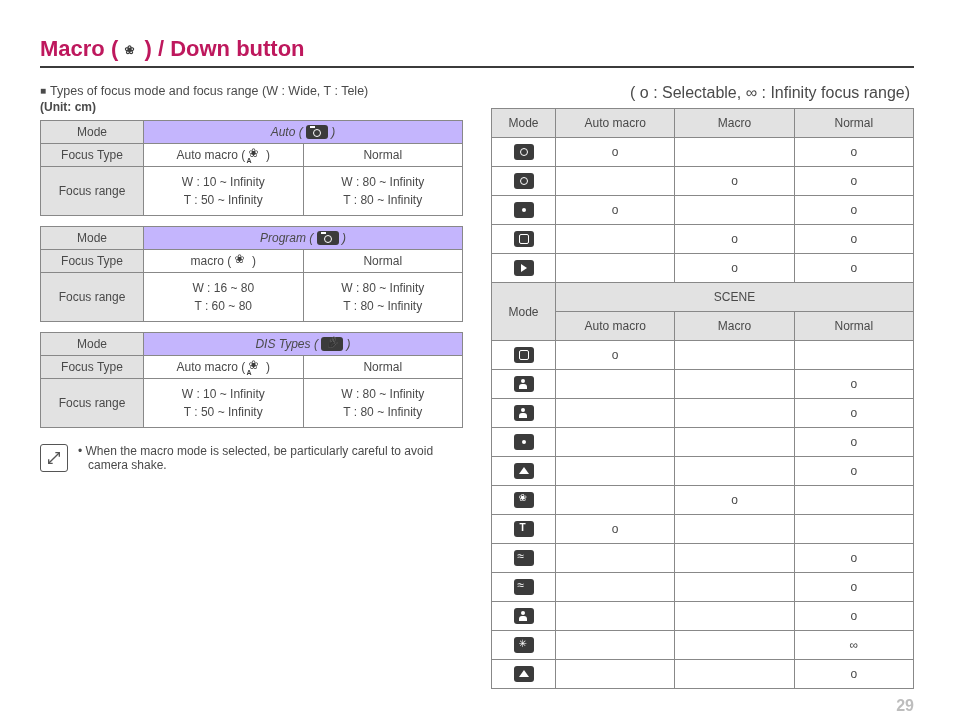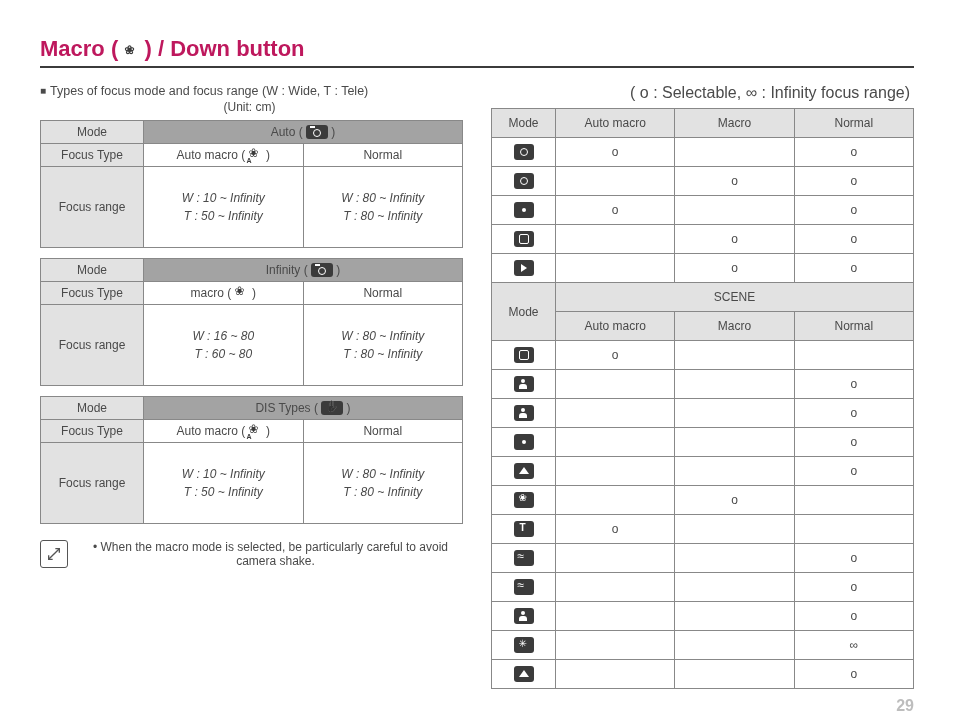--- a/index.html
+++ b/index.html
@@ -25,23 +25,24 @@
     display: flex;
     gap: 28px;
     margin-top: 16px;
   }
   .col { flex: 1; }
   .lead {
     font-size: 12.5px;
     margin: 0 0 2px 0;
   }
   .unit {
-    text-align: center;
+    text-align: left;
     font-size: 12px;
     margin: 0 4px 6px 0;
+    font-weight: bold;
   }
   .legend {
     text-align: right;
     font-size: 16px;
     margin: 0 4px 6px 0;
   }
   .sq { display:inline-block; font-size:10px; vertical-align:1px; margin-right:4px;}
   table.ft {
     border-collapse: collapse;
     width: 100%;
@@ -50,22 +51,22 @@
   }
   table.ft th, table.ft td {
     border: 1px solid #888;
     padding: 4px 6px;
     text-align: center;
     vertical-align: middle;
     font-weight: normal;
     font-size: 12px;
   }
   table.ft .lh { background: #e2e2e2; width: 90px; }
-  table.ft .hd { background: #a3a3a3; }
-  table.ft .cell2 { line-height: 1.5; padding: 22px 4px; font-style: italic;}
+  table.ft .hd { background: #c4b5fd; font-style: italic; }
+  table.ft .cell2 { line-height: 1.5; padding: 6px 4px;}
   .micon {
     display: inline-block;
     min-width: 22px;
     height: 14px;
     background: #3b3b3b;
     border-radius: 3px;
     vertical-align: -3px;
     position: relative;
   }
   .micon.sq22 { width: 22px; }
@@ -96,21 +97,21 @@
     align-items:flex-start;
     font-size:12px;
   }
   .note-icon {
     width:26px; height:26px; border:1.5px solid #555; border-radius:3px;
     display:flex; align-items:center; justify-content:center; flex-shrink:0;
     color:#555;
   }
   .note-icon svg { width:16px; height:16px; }
   .note-list { margin:0; padding:0; list-style:none; }
-  .note-list li { margin-bottom:4px; padding-left:10px; text-indent:-10px;text-align:center; }
+  .note-list li { margin-bottom:4px; padding-left:10px; text-indent:-10px; }
   .note-list li::before { content:"• "; }
 
   
   table.mt {
     border-collapse: collapse;
     width: 100%;
     table-layout: fixed;
   }
   table.mt th, table.mt td {
     border: 1px solid #888;
@@ -195,21 +196,21 @@
         </td>
       </tr>
     </tbody>
       </table>
 
     <table class="ft">
       <tbody>
           <tr>
         <td class="lh">Mode</td>
         <td class="hd" colspan="2">
-          <span>Infinity (</span>
+          <span>Program (</span>
           <span class="micon sq22 camera"></span> )
         </td>
       </tr>
       <tr>
         <td class="lh">Focus Type</td>
         <td>
           <span>macro (</span>
           <span class="flower"></span> )
         </td>
         <td>Normal</td>

